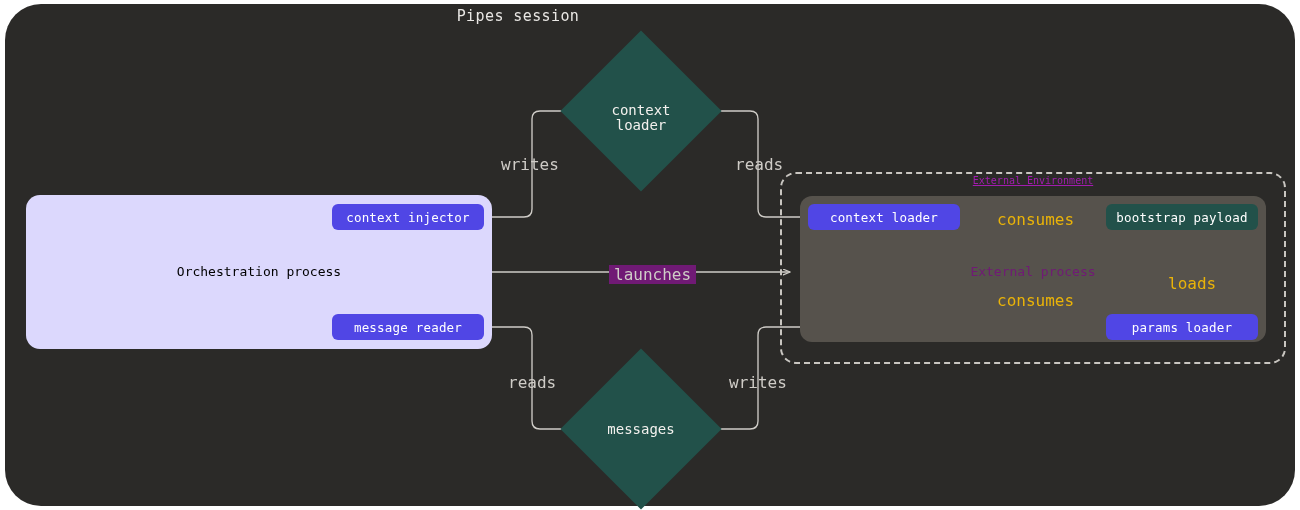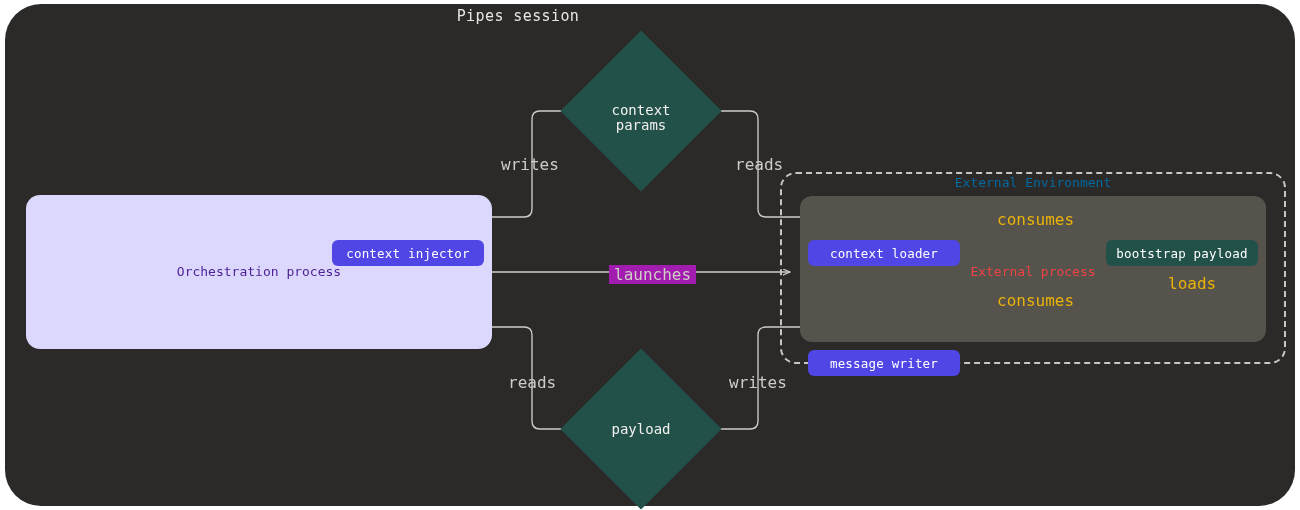--- a/index.html
+++ b/index.html
@@ -8,32 +8,32 @@
   #stage{position:relative;width:1300px;height:510px;}
   .canvas{position:absolute;left:5px;top:4px;width:1290px;height:502px;
           background:#2b2a28;border-radius:36px;}
   .title{position:absolute;left:0;top:7px;width:1036px;text-align:center;
          color:#e9e7e4;font-size:15px;letter-spacing:.4px;}
   svg.wires{position:absolute;left:0;top:0;width:1300px;height:510px;
             pointer-events:none;}
   .orch{position:absolute;left:26px;top:195px;width:466px;height:154px;
         background:#dcd8fd;border-radius:14px;}
   .orch-label{position:absolute;left:26px;top:264px;width:466px;
-        text-align:center;color:#4c1d95;font-size:13px;}
+        text-align:center;color:#000000;font-size:13px;}
   .ext-env{position:absolute;left:780px;top:172px;width:506px;height:192px;
         border:2px dashed #c9c6c1;border-radius:16px;box-sizing:border-box;}
   .ext-env-label{position:absolute;left:780px;top:175px;width:506px;
-        text-align:center;color:#0369a1;font-size:13px;}
+        text-align:center;color:#a21caf;font-size:10px;text-decoration:underline;}
   .ext-proc{position:absolute;left:800px;top:196px;width:466px;height:146px;
         background:#56524c;border-radius:12px;}
   .ext-proc-label{position:absolute;left:800px;top:264px;width:466px;
-        text-align:center;color:#ef4444;font-size:13px;}
+        text-align:center;color:#701a75;font-size:13px;}
   .node{position:absolute;height:26px;border-radius:6px;display:flex;
         align-items:center;justify-content:center;font-size:12.5px;
-        color:#ffffff;letter-spacing:.2px;white-space:nowrap;margin-top:36px;}
+        color:#ffffff;letter-spacing:.2px;white-space:nowrap;}
   .np{background:#5046e5;}
   .ng{background:#22514a;}
   .diamond{position:absolute;width:114px;height:114px;background:#22514a;
         transform:rotate(45deg);}
   .diamond-txt{position:absolute;width:150px;text-align:center;color:#f3f1ee;
         font-size:14px;line-height:15px;}
   .elabel{position:absolute;color:#cfccc7;font-size:16px;white-space:nowrap;}
   .elabel.onproc{color:#eab308;}
 </style>
 </head>
@@ -67,43 +67,44 @@
 
       <path d="M884,315 V306 Q884,298 892,298 H1135 Q1143,298 1143,290 V236" marker-end="url(#ah)"></path>
 
       <path d="M1182,315 V236" marker-end="url(#ah)"></path>
     </g>
   </svg>
 
   <div class="orch"></div>
   <div class="orch-label">Orchestration process</div>
   <div class="node np" style="left:332px;top:204px;width:152px;">context injector</div>
+  <div class="node np" style="left:332px;top:314px;width:152px;">message reader</div>
 
   <div class="ext-env"></div>
   <div class="ext-env-label">External Environment</div>
 
   <div class="ext-proc"></div>
   <div class="ext-proc-label">External process</div>
   <div class="node np" style="left:808px;top:204px;width:152px;">context loader</div>
   <div class="node ng" style="left:1106px;top:204px;width:152px;">bootstrap payload</div>
-  <div class="node np" style="left:808px;top:314px;width:152px;">message writer</div>
+  <div class="node np" style="left:1106px;top:314px;width:152px;">params loader</div>
 
   <div class="diamond" style="left:584px;top:54px;"></div>
   <div class="diamond-txt" style="left:566px;top:103px;">
     <span>context</span><br>
-    <span>params</span>
+    <span>loader</span>
   </div>
 
   <div class="diamond" style="left:584px;top:372px;"></div>
   <div class="diamond-txt" style="left:566px;top:422px;">
-    <span>payload</span>
+    <span>messages</span>
   </div>
 
   <div class="elabel" style="left:501px;top:155px;">writes</div>
   <div class="elabel" style="left:735px;top:155px;">reads</div>
-  <div class="elabel" style="left:609px;top:265px;background:#a21caf;padding:0 5px;">launches</div>
+  <div class="elabel" style="left:609px;top:265px;background:#701a75;padding:0 5px;">launches</div>
   <div class="elabel" style="left:508px;top:373px;">reads</div>
   <div class="elabel" style="left:729px;top:373px;">writes</div>
   <div class="elabel onproc" style="left:991px;top:210px;background:#56524c;padding:0 6px;">consumes</div>
   <div class="elabel onproc" style="left:991px;top:291px;background:#56524c;padding:0 6px;">consumes</div>
   <div class="elabel onproc" style="left:1163px;top:274px;background:#56524c;padding:0 5px;">loads</div>
 
 </div>
 
 </body></html>

